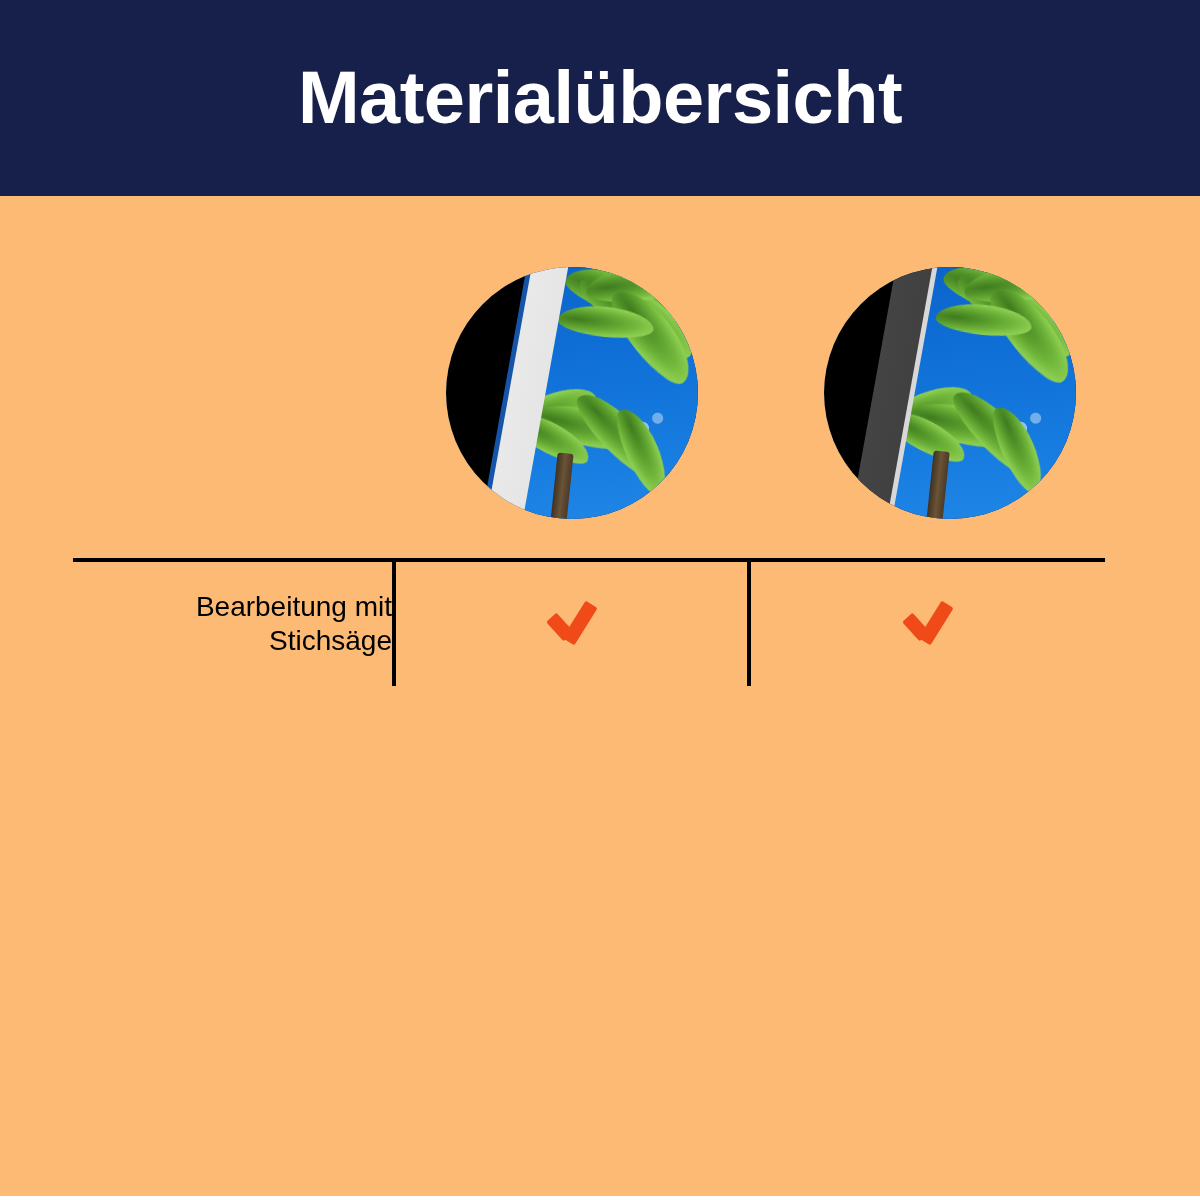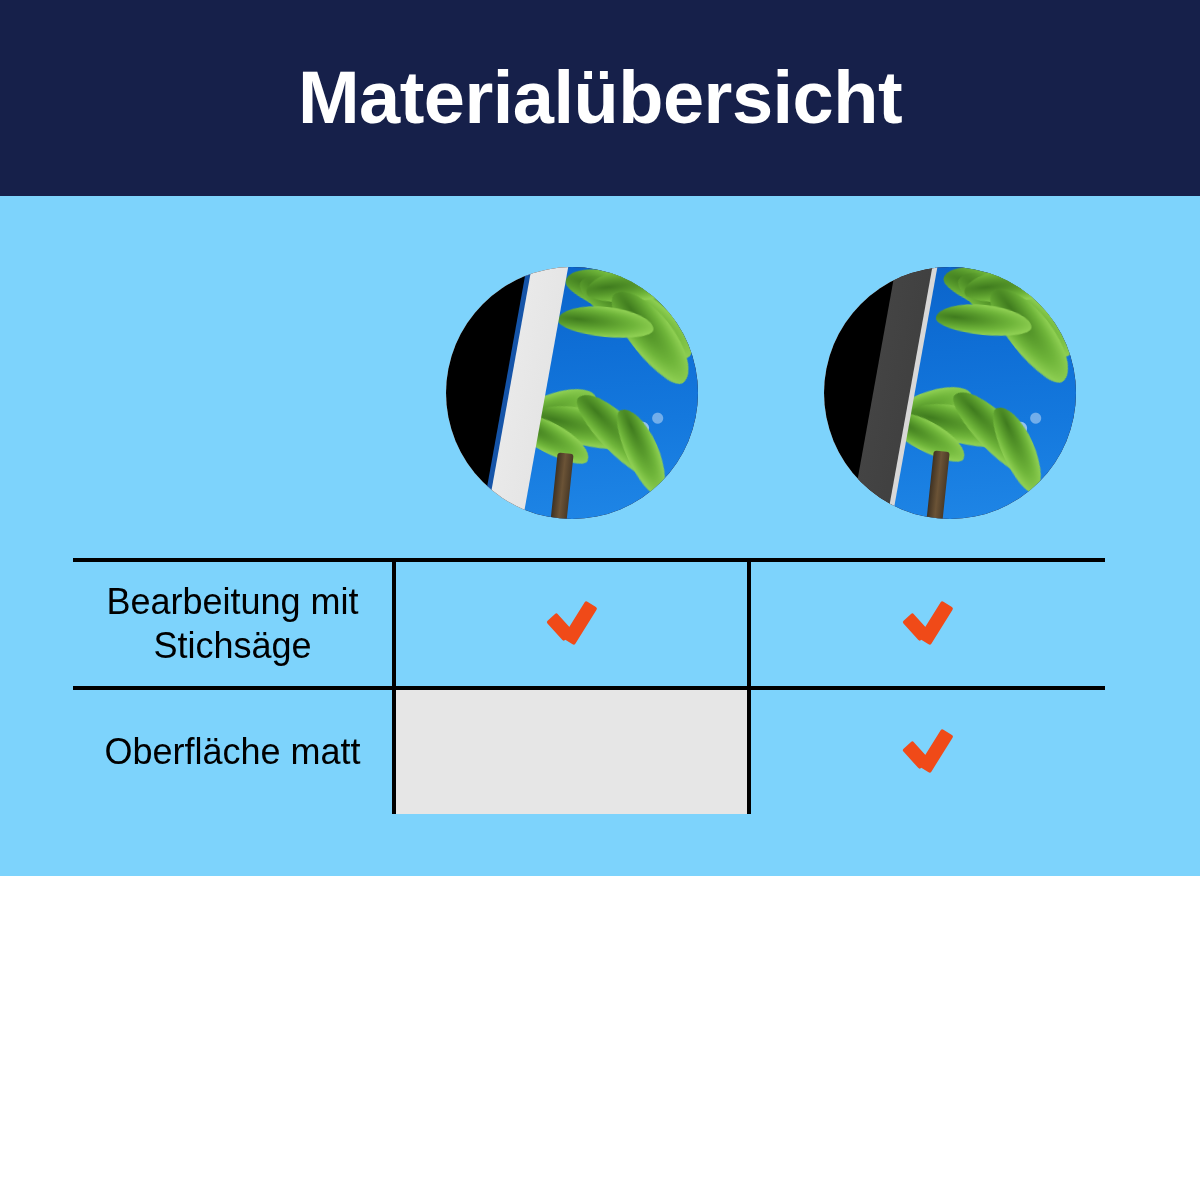--- a/index.html
+++ b/index.html
@@ -9,22 +9,22 @@
   body {
     width: 1200px;
     height: 1200px;
     background: #ffffff;
     font-family: "Liberation Sans", sans-serif;
     overflow: hidden;
   }
   .page {
     position: relative;
     width: 1200px;
-    height: 876px;
-    background: #7dd3fc;
+    height: 1196px;
+    background: #fdba74;
     text-decoration: underline;
   }
 
   
   .header-banner {
     position: absolute;
     left: 0;
     top: 0;
     width: 1200px;
     height: 196px;
@@ -154,23 +154,23 @@
     font-size: 33px;
     color: #000000;
     text-align: center;
     line-height: 1.1;
   }
 
   
   .body-row td { height: 124px; }
   .row-label {
     font-family: "Liberation Sans", sans-serif;
-    font-size: 36px;
+    font-size: 28px;
     color: #000000;
-    text-align: center;
+    text-align: right;
     padding-left: 21px;
     line-height: 1.22;
   }
 
   
   .vsep-l { border-left: 4px solid #000000; }
   .htop   { border-top: 4px solid #000000; }
   .cell-center { text-align: center; }
   .cell-shaded { background: #e6e6e6; }
 
@@ -278,28 +278,19 @@
             <div>Stichsäge</div>
           </td>
           <td class="htop vsep-l cell-center">
             <span class="check"></span>
           </td>
           <td class="htop vsep-l cell-center">
             <span class="check"></span>
           </td>
         </tr>
 
-        <tr class="body-row">
-          <td class="htop row-label">
-            <div>Oberfläche matt</div>
-          </td>
-          <td class="htop vsep-l cell-center cell-shaded"></td>
-          <td class="htop vsep-l cell-center">
-            <span class="check"></span>
-          </td>
-        </tr>
 
 
       </tbody>
     </table>
   </div>
 
 </div>
 
 </body></html>

